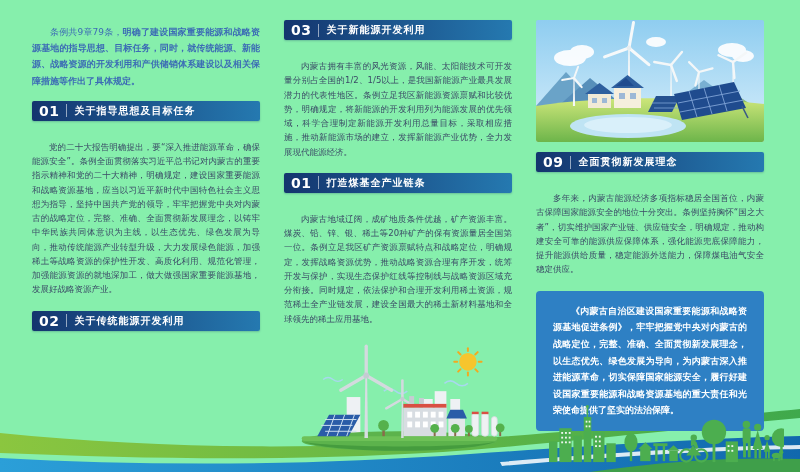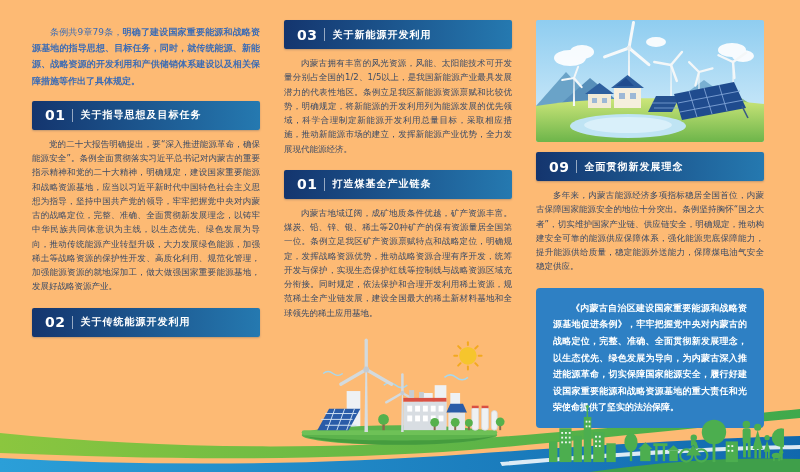--- a/index.html
+++ b/index.html
@@ -1,36 +1,36 @@
 <!DOCTYPE html>
 <html style="--header-start: #14356e; --header-end: #2579b0; --body-text: #3a4a66; --intro-text: #3c6cb5; --quote-bg: #2e80c4; --wave-green-light: #8bc63f; --wave-green-dark: #3fa94c; --wave-blue-light: #2b9fd8; --wave-blue-dark: #1168ad; --silhouette-green: #4cae4f;"><head>
 <meta charset="utf-8">
 <style>
   html,body{margin:0;padding:0;background:#ffffff;}
   body{width:800px;height:472px;overflow:hidden;position:relative;
        font-family:"DejaVu Sans","Liberation Sans",sans-serif;}
-  .page{position:absolute;inset:0;background:#fdba74;overflow:hidden;}
+  .page{position:absolute;inset:0;background:#86efac;overflow:hidden;}
 
   .columns{position:relative;z-index:2;display:flex;gap:24px;padding:0 32px;height:472px;box-sizing:border-box;}
   .col{width:228px;flex:0 0 228px;padding-top:20px;box-sizing:border-box;}
 
   .intro{color:var(--intro-text,#3c6cb5);font-size:9px;line-height:1.8;text-align:justify;
          text-indent:2em;margin:4px 0 12px 0;}
   .intro .lead{font-weight:normal;}
   .intro .emphasis{font-weight:bold;}
 
   .section{margin-bottom:14px;}
-  .section-header{display:flex;align-items:center;height:29px;border-radius:2px;
+  .section-header{display:flex;align-items:center;height:20px;border-radius:2px;
       background:linear-gradient(90deg,var(--header-start,#14356e),var(--header-end,#2579b0));
-      color:#fff;padding:0 13px;box-shadow:0 1px 2px rgba(20,50,100,.25);}
+      color:#fff;padding:0 7px;box-shadow:0 1px 2px rgba(20,50,100,.25);}
   .section-number{font-size:14px;font-weight:bold;letter-spacing:.5px;}
   .header-divider{width:1px;height:13px;background:rgba(255,255,255,.55);margin:0 7px;}
   .section-title{font-size:10px;font-weight:bold;letter-spacing:1px;white-space:nowrap;}
   .section-body{color:var(--body-text,#3a4a66);font-size:8.5px;line-height:1.68;
-      text-align:justify;text-indent:2em;margin-top:7px;}
+      text-align:justify;text-indent:2em;margin-top:19px;}
 
   .illustration{display:block;margin:0;}
   .illus-landscape{width:228px;height:122px;border-radius:2px;margin-bottom:10px;}
   .illus-factory{width:220px;height:118px;margin:4px auto 0 auto;}
 
   .quote-box{background:var(--quote-bg,#2e80c4);border-radius:4px;color:#fff;
       padding:12px 17px;margin-top:8px;}
   .quote-text{font-size:9px;font-weight:bold;line-height:1.85;text-align:justify;text-indent:2em;}
 
   .waves{position:absolute;left:0;bottom:0;width:800px;height:70px;z-index:1;}

